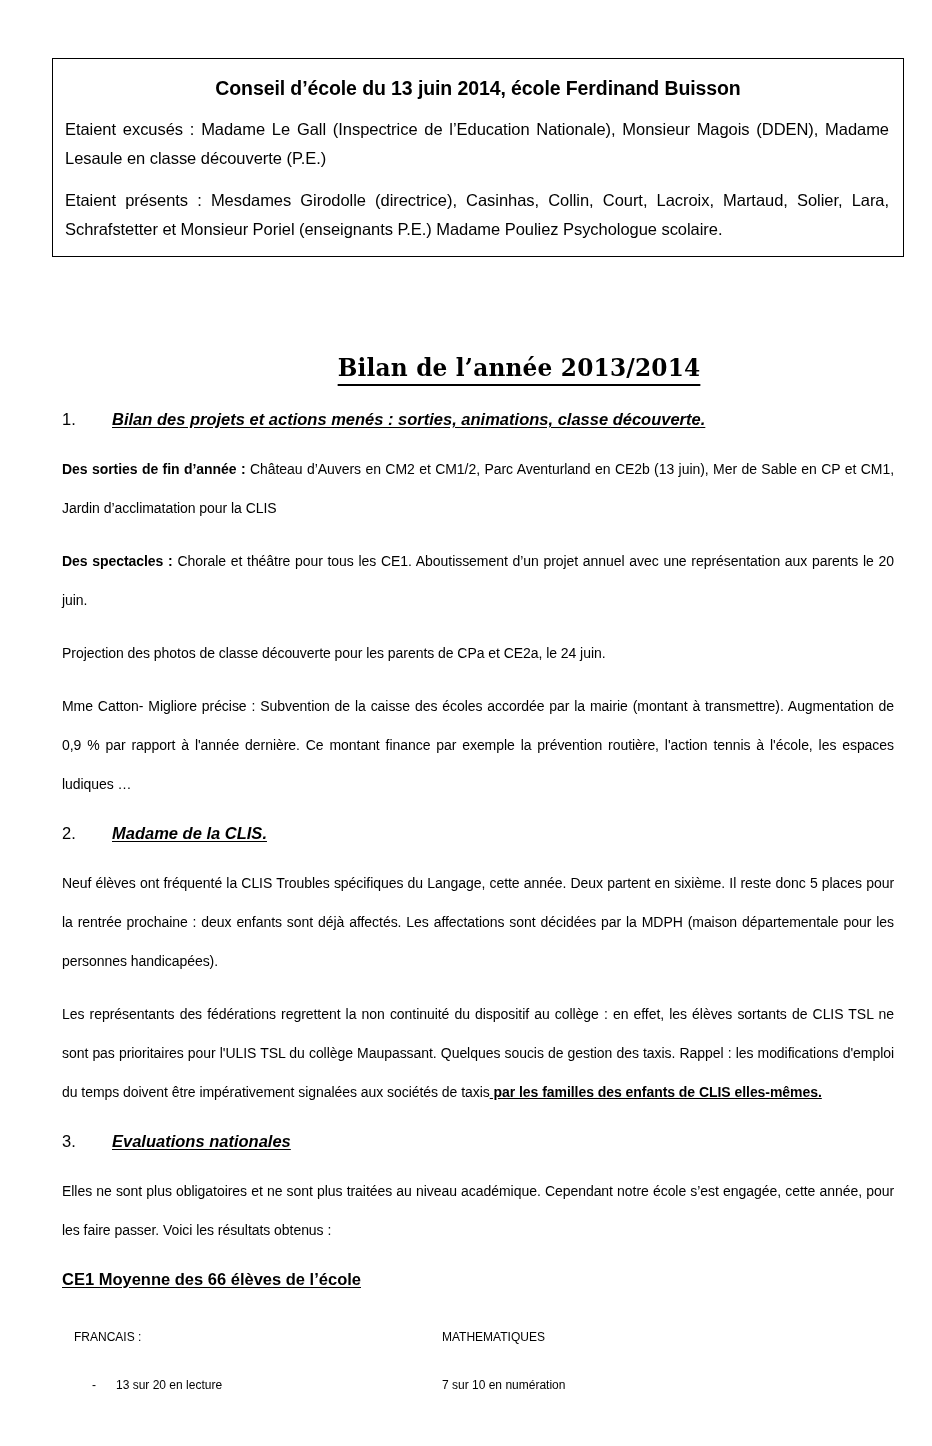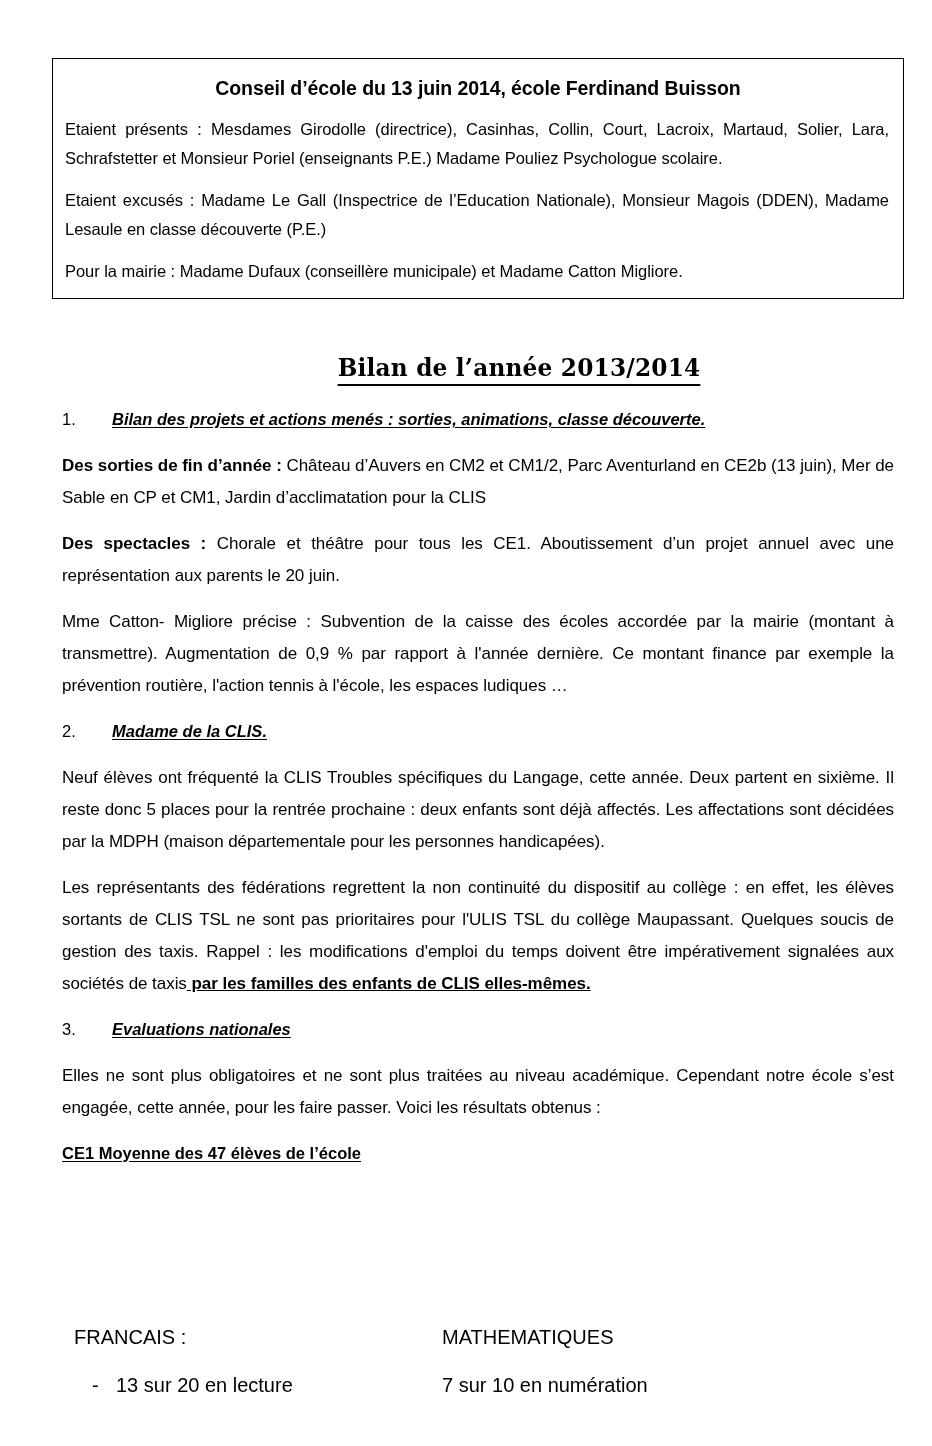--- a/index.html
+++ b/index.html
@@ -75,22 +75,22 @@
   }
 
   
   .body-wrap {
     position: absolute;
     left: 50px;
     top: 404px;
     width: 832px;
   }
   p.body {
-    font-size: 17px;
-    line-height: 32px;
+    font-size: 14px;
+    line-height: 39px;
     text-align: justify;
     margin: 0 0 14px 0;
     letter-spacing: -0.05px;
   }
   .num-item {
     display: flex;
     margin: 0 0 16px 0;
     font-size: 16.5px;
     line-height: 30px;
   }
@@ -120,21 +120,21 @@
     display: inline-block;
   }
   .subhead-wrap { margin: 0 0 18px 0; }
 
   
   .results {
     position: absolute;
     left: 62px;
     top: 1322px;
     width: 820px;
-    font-size: 20px;
+    font-size: 12px;
     line-height: 30px;
   }
   .res-row {
     display: flex;
     margin-bottom: 18px;
   }
   .res-col-a { width: 368px; flex: 0 0 368px; }
   .res-col-b { flex: 1 1 auto; }
   .bullet-row { display: flex; }
   .bullet-row .dash {
@@ -145,62 +145,62 @@
   }
   .bullet-row .btxt { }
 </style>
 </head>
 <body>
 
 <div class="page">
 
   <div class="header-box">
     <div class="header-title">Conseil d’école du 13 juin 2014, école Ferdinand Buisson</div>
+    <p class="header-para">Etaient excusés : Madame Le Gall (Inspectrice de l’Education Nationale), Monsieur Magois (DDEN), Madame Lesaule en classe découverte (P.E.)</p>
     <p class="header-para">Etaient présents : Mesdames  Girodolle (directrice), Casinhas, Collin, Court, Lacroix, Martaud, Solier, Lara, Schrafstetter et Monsieur Poriel (enseignants P.E.) Madame Pouliez  Psychologue scolaire.</p>
-    <p class="header-para">Etaient excusés : Madame Le Gall (Inspectrice de l’Education Nationale), Monsieur Magois (DDEN), Madame Lesaule en classe découverte (P.E.)</p>
-    <p class="header-para">Pour la mairie : Madame Dufaux (conseillère municipale) et Madame Catton Migliore.</p>
   </div>
 
   <div class="doc-title">
     <span>Bilan de l’année  2013/2014</span>
   </div>
 
   <div class="body-wrap">
 
     <div class="num-item">
       <span class="num">1.</span>
       <span class="num-text">Bilan des projets et actions menés : sorties, animations, classe découverte.</span>
     </div>
 
     <p class="body"><b class="lead">Des sorties de fin d’année : </b><span>Château d’Auvers en CM2 et CM1/2, Parc Aventurland en CE2b (13 juin), Mer de Sable en CP et CM1, Jardin d’acclimatation pour la CLIS</span></p>
 
 
     <p class="body"><b class="lead">Des spectacles : </b><span>Chorale et théâtre pour tous les CE1. Aboutissement d’un  projet annuel avec une représentation aux parents le 20 juin.</span></p>
 
+    <p class="body">Projection des photos de classe découverte pour les parents de CPa et CE2a, le 24 juin.</p>
 
     <p class="body">Mme Catton- Migliore précise : Subvention de la caisse des écoles accordée par la mairie (montant à transmettre). Augmentation de 0,9 % par  rapport à l'année dernière. Ce montant finance par exemple la prévention routière, l'action tennis à l'école, les espaces ludiques …</p>
 
     <div class="num-item">
       <span class="num">2.</span>
       <span class="num-text">Madame de la CLIS.</span>
     </div>
 
     <p class="body">Neuf élèves ont fréquenté la CLIS Troubles spécifiques du Langage, cette année. Deux partent en sixième. Il reste donc 5 places pour la rentrée prochaine : deux enfants sont déjà affectés. Les affectations sont décidées par la MDPH (maison départementale pour les personnes handicapées).</p>
 
     <p class="body"><span>Les représentants des fédérations regrettent la non continuité du dispositif au collège : en effet, les élèves sortants de CLIS TSL ne sont pas prioritaires  pour l'ULIS TSL du collège Maupassant. Quelques soucis de gestion des taxis.  Rappel : les modifications d'emploi du temps doivent être impérativement signalées aux sociétés de taxis</span><span class="bold-underline"> par les familles des enfants de CLIS elles-mêmes.</span></p>
 
     <div class="num-item">
       <span class="num">3.</span>
       <span class="num-text">Evaluations nationales</span>
     </div>
 
     <p class="body">Elles ne sont plus obligatoires et ne sont plus traitées au niveau académique. Cependant notre école s’est engagée, cette année, pour les faire passer. Voici les résultats obtenus :</p>
 
     <div class="subhead-wrap">
-      <span class="subhead">CE1   Moyenne des 47 élèves de l’école</span>
+      <span class="subhead">CE1   Moyenne des 66 élèves de l’école</span>
     </div>
 
   </div>
 
   <div class="results">
     <div class="res-row">
       <div class="res-col-a">FRANCAIS :</div>
       <div class="res-col-b">MATHEMATIQUES</div>
     </div>
     <div class="res-row">

